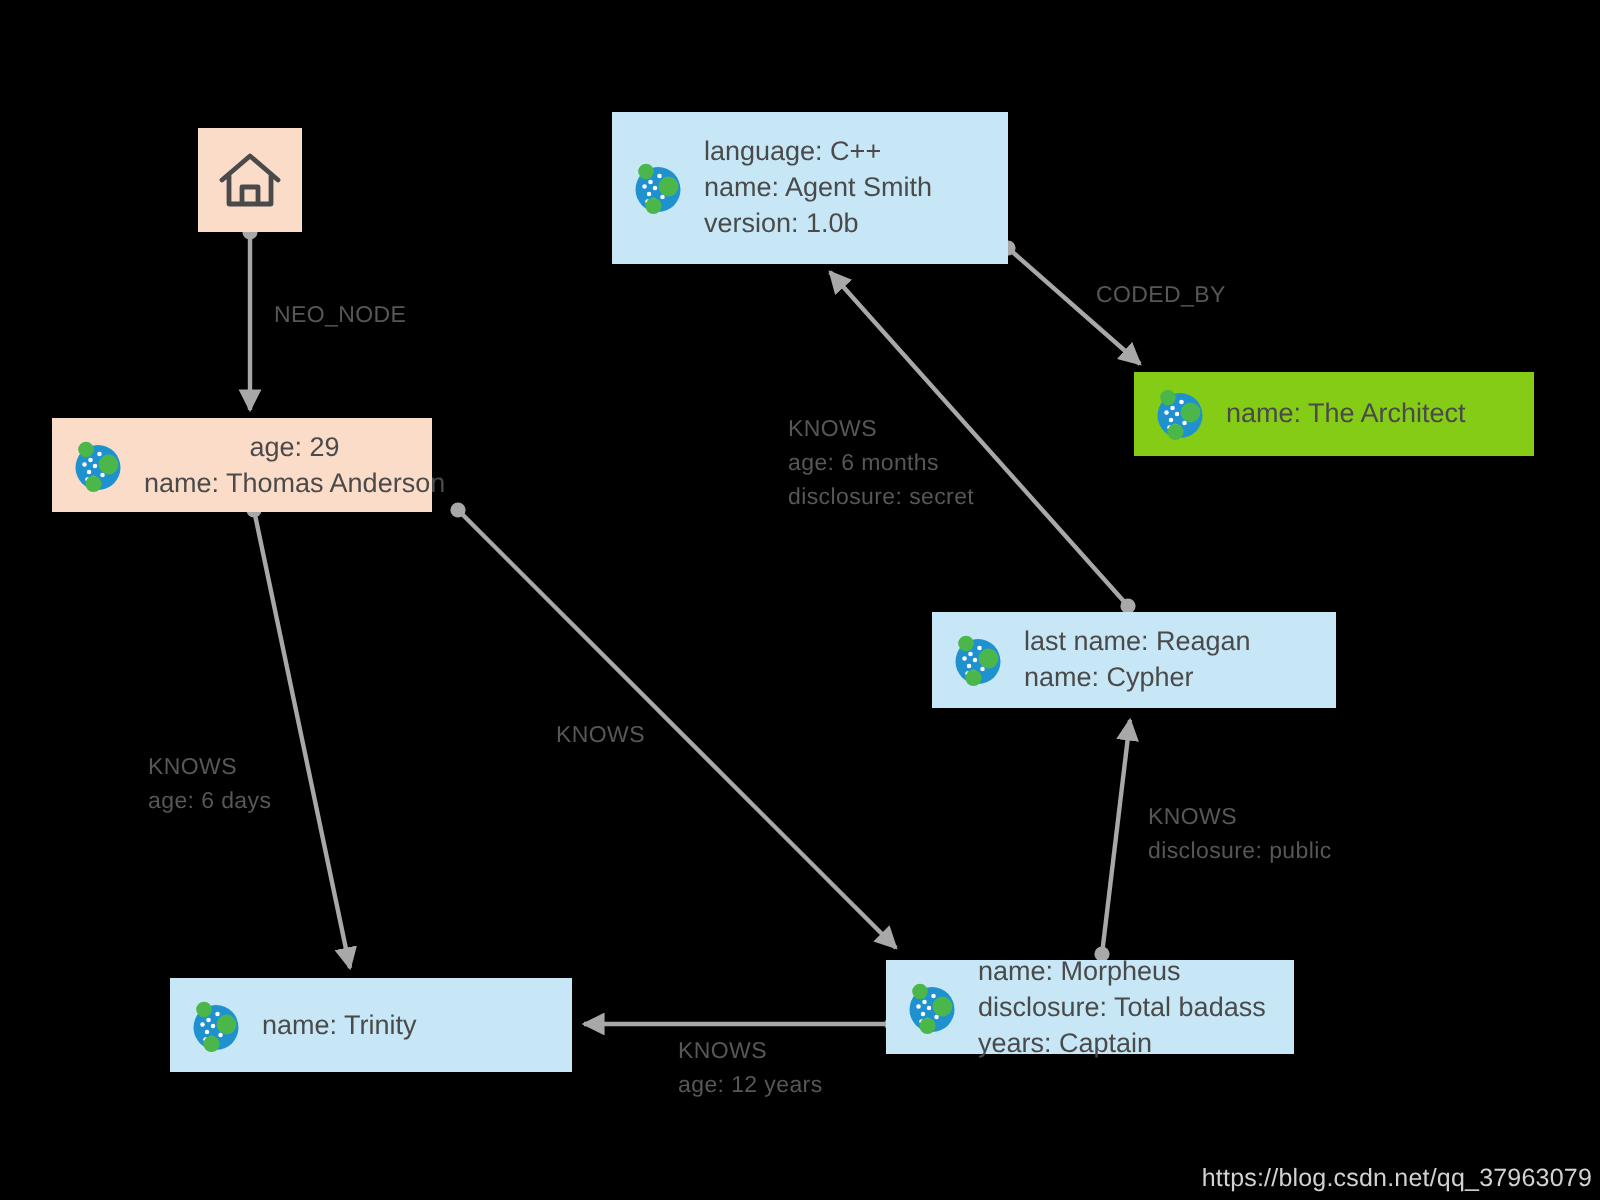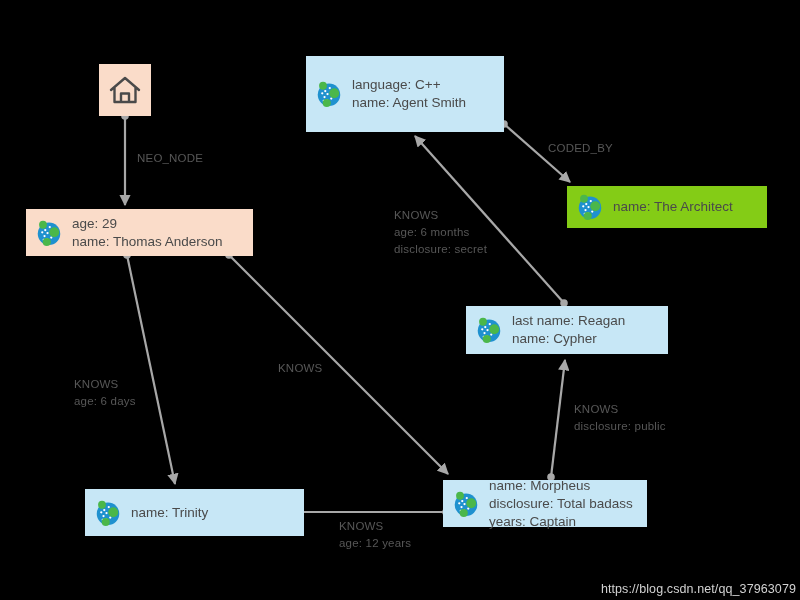--- a/index.html
+++ b/index.html
@@ -156,21 +156,21 @@
         <span class="rel-prop">age: 12 years</span>
       </div>
     </div>
 
   <div id="nodes-layer">
       <div class="node peach home" style="left: 99px; top: 64px; width: 52px; height: 52px;">
         <svg width="34" height="32" viewBox="0 0 34 32">
           <path d="M3 16 L17 4 L31 16 M6.5 13.5 V28 H27.5 V13.5 M13 28 V19.5 H21 V28" fill="none" stroke="#4a4a4a" stroke-width="2.4" stroke-linejoin="round" stroke-linecap="round"></path>
         </svg>
       </div>
-      <div class="node peach" style="left: 26px; top: 209px; width: 227px; height: 47px;">
+      <div class="node peach" style="left: 26px; top: 209px; width: 190px; height: 47px; text-align: center;">
         <svg class="neo-logo" viewBox="0 0 40 40">
           <circle cx="20" cy="21" r="15" fill="#1f91cf"></circle>
           <circle cx="12" cy="12" r="1.5" fill="#ffffff"></circle>
           <circle cx="15" cy="16" r="1.5" fill="#ffffff"></circle>
           <circle cx="18" cy="20" r="1.5" fill="#ffffff"></circle>
           <circle cx="14" cy="24" r="1.5" fill="#ffffff"></circle>
           <circle cx="17" cy="28" r="1.5" fill="#ffffff"></circle>
           <circle cx="21" cy="12" r="1.5" fill="#ffffff"></circle>
           <circle cx="24" cy="16" r="1.5" fill="#ffffff"></circle>
           <circle cx="11" cy="19" r="1.5" fill="#ffffff"></circle>
@@ -198,20 +198,21 @@
           <circle cx="11" cy="19" r="1.5" fill="#ffffff"></circle>
           <circle cx="13" cy="29" r="1.5" fill="#ffffff"></circle>
           <circle cx="23" cy="26" r="1.5" fill="#ffffff"></circle>
           <circle cx="12" cy="9" r="5.2" fill="#4bb74a"></circle>
           <circle cx="27" cy="19" r="6.6" fill="#4bb74a"></circle>
           <circle cx="17" cy="32" r="5.4" fill="#4bb74a"></circle>
         </svg>
         <div class="node-props">
           <span class="node-prop">language: C++</span>
           <span class="node-prop">name: Agent Smith</span>
+          <span class="node-prop">version: 1.0b</span>
         </div>
       </div>
       <div class="node green" style="left: 567px; top: 186px; width: 200px; height: 42px;">
         <svg class="neo-logo" viewBox="0 0 40 40">
           <circle cx="20" cy="21" r="15" fill="#1f91cf"></circle>
           <circle cx="12" cy="12" r="1.5" fill="#ffffff"></circle>
           <circle cx="15" cy="16" r="1.5" fill="#ffffff"></circle>
           <circle cx="18" cy="20" r="1.5" fill="#ffffff"></circle>
           <circle cx="14" cy="24" r="1.5" fill="#ffffff"></circle>
           <circle cx="17" cy="28" r="1.5" fill="#ffffff"></circle>
@@ -266,21 +267,21 @@
           <circle cx="12" cy="9" r="5.2" fill="#4bb74a"></circle>
           <circle cx="27" cy="19" r="6.6" fill="#4bb74a"></circle>
           <circle cx="17" cy="32" r="5.4" fill="#4bb74a"></circle>
         </svg>
         <div class="node-props">
           <span class="node-prop">name: Morpheus</span>
           <span class="node-prop">disclosure: Total badass</span>
           <span class="node-prop">years: Captain</span>
         </div>
       </div>
-      <div class="node blue" style="left: 85px; top: 489px; width: 219px; height: 47px; align-items: center;">
+      <div class="node blue" style="left: 85px; top: 489px; width: 201px; height: 47px; align-items: center;">
         <svg class="neo-logo" viewBox="0 0 40 40">
           <circle cx="20" cy="21" r="15" fill="#1f91cf"></circle>
           <circle cx="12" cy="12" r="1.5" fill="#ffffff"></circle>
           <circle cx="15" cy="16" r="1.5" fill="#ffffff"></circle>
           <circle cx="18" cy="20" r="1.5" fill="#ffffff"></circle>
           <circle cx="14" cy="24" r="1.5" fill="#ffffff"></circle>
           <circle cx="17" cy="28" r="1.5" fill="#ffffff"></circle>
           <circle cx="21" cy="12" r="1.5" fill="#ffffff"></circle>
           <circle cx="24" cy="16" r="1.5" fill="#ffffff"></circle>
           <circle cx="11" cy="19" r="1.5" fill="#ffffff"></circle>

